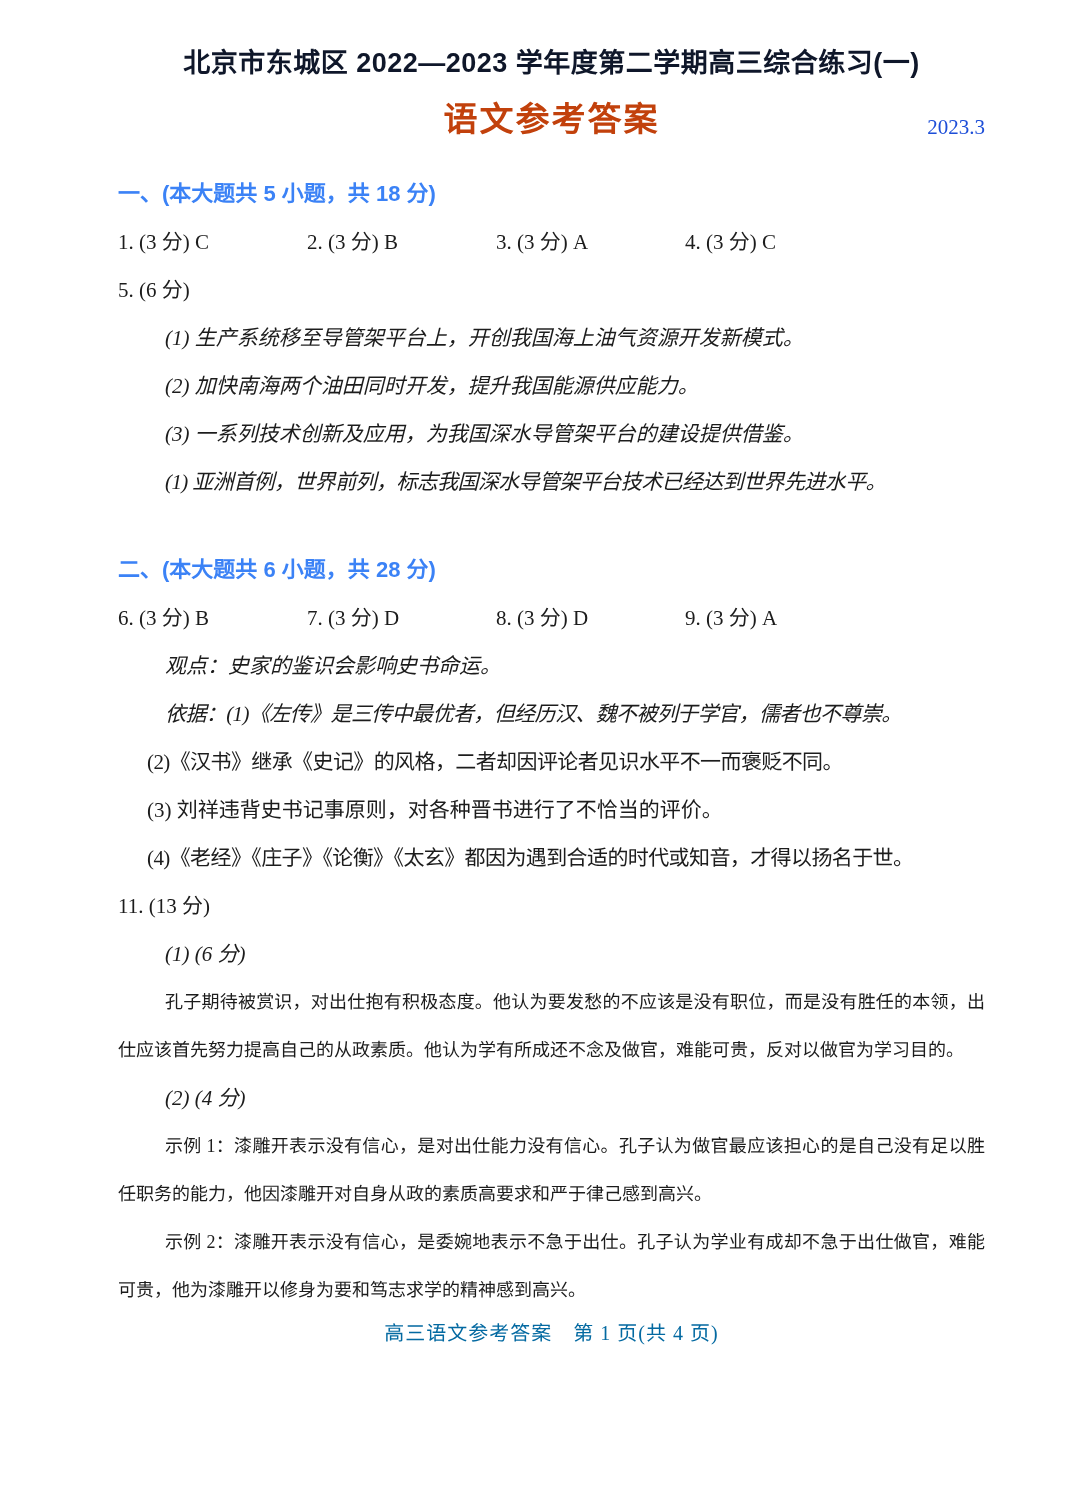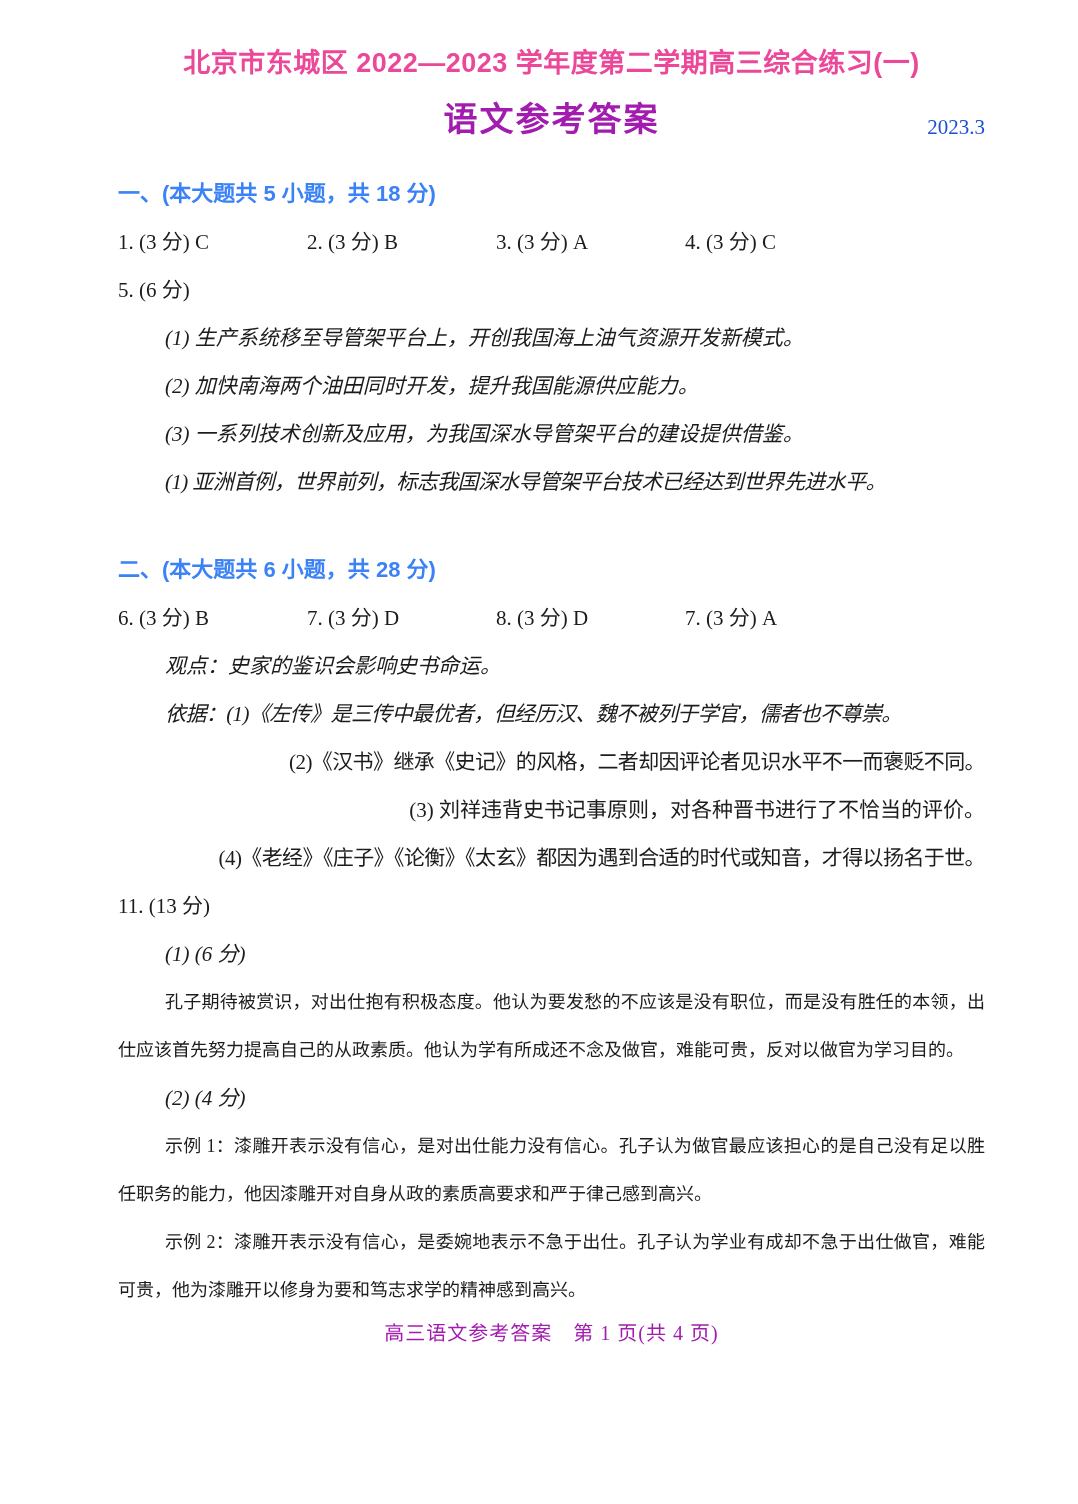--- a/index.html
+++ b/index.html
@@ -21,36 +21,36 @@
     background: #ffffff;
   }
   
   .title-main {
     margin: 0;
     text-align: center;
     font-family: "Liberation Sans", sans-serif;
     font-weight: 700;
     font-size: 27px;
     line-height: 38px;
-    color: #ec4899;
+    color: #0f172a;
     letter-spacing: 0.5px;
   }
   .subtitle-row {
     position: relative;
     margin-top: 10px;
     height: 54px;
   }
   .title-sub {
     margin: 0;
     text-align: center;
     font-family: "Liberation Sans", sans-serif;
     font-weight: 700;
     font-size: 34px;
     line-height: 54px;
-    color: #a21caf;
+    color: #c2410c;
     letter-spacing: 2px;
   }
   .exam-date {
     position: absolute;
     right: 0;
     bottom: 6px;
     font-size: 21px;
     color: #1d4ed8;
   }
   
@@ -63,42 +63,42 @@
     margin-top: 24px;
     white-space: nowrap;
   }
   .h-sec.gap-before { margin-top: 40px; }
   .line {
     font-size: 21px;
     line-height: 48px;
     white-space: nowrap;
   }
   .indent-1 { padding-left: 47px; font-style: italic; }
-  .indent-2 { padding-left: 29px; text-align: right; }
+  .indent-2 { padding-left: 29px; }
   .answers-row { line-height: 48px; font-size: 21px; }
   .answers-row .ans {
     display: inline-block;
     width: 189px;
     white-space: nowrap;
   }
   .para {
     font-size: 18px;
     line-height: 48px;
     text-align: justify;
     text-indent: 47px;
     margin: 0;
   }
   .tight { letter-spacing: -0.6px; }
   
   .page-footer {
     margin-top: 4px;
     text-align: center;
     font-size: 20px;
     line-height: 30px;
-    color: #a21caf;
+    color: #0369a1;
     letter-spacing: 1px;
   }
 </style>
 </head>
 <body>
 
 <div class="sheet">
 
   <h1 class="title-main">北京市东城区 2022—2023 学年度第二学期高三综合练习(一)</h1>
   <div class="subtitle-row">
@@ -114,21 +114,21 @@
 
   <div class="line">5. (6 分)</div>
   <div class="line indent-1">(1) 生产系统移至导管架平台上，开创我国海上油气资源开发新模式。</div>
   <div class="line indent-1">(2) 加快南海两个油田同时开发，提升我国能源供应能力。</div>
   <div class="line indent-1">(3) 一系列技术创新及应用，为我国深水导管架平台的建设提供借鉴。</div>
   <div class="line indent-1 tight">(1) 亚洲首例，世界前列，标志我国深水导管架平台技术已经达到世界先进水平。</div>
 
   <div class="h-sec gap-before">二、(本大题共 6 小题，共 28 分)</div>
 
   <div class="answers-row">
-    <span class="ans">6. (3 分) B</span><span class="ans">7. (3 分) D</span><span class="ans">8. (3 分) D</span><span class="ans">7. (3 分) A</span>
+    <span class="ans">6. (3 分) B</span><span class="ans">7. (3 分) D</span><span class="ans">8. (3 分) D</span><span class="ans">9. (3 分) A</span>
   </div>
 
   <div class="line indent-1">观点：史家的鉴识会影响史书命运。</div>
   <div class="line indent-1 tight">依据：(1)《左传》是三传中最优者，但经历汉、魏不被列于学官，儒者也不尊崇。</div>
   <div class="line indent-2 tight">(2)《汉书》继承《史记》的风格，二者却因评论者见识水平不一而褒贬不同。</div>
   <div class="line indent-2">(3) 刘祥违背史书记事原则，对各种晋书进行了不恰当的评价。</div>
   <div class="line indent-2 tight">(4)《老经》《庄子》《论衡》《太玄》都因为遇到合适的时代或知音，才得以扬名于世。</div>
 
   <div class="line">11. (13 分)</div>
   <div class="line indent-1">(1) (6 分)</div>

